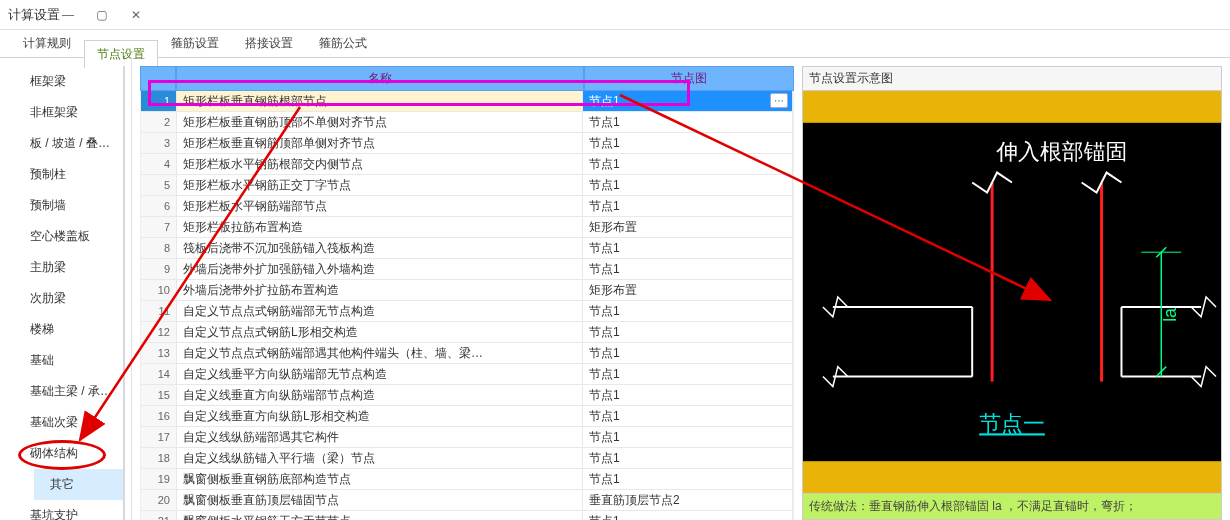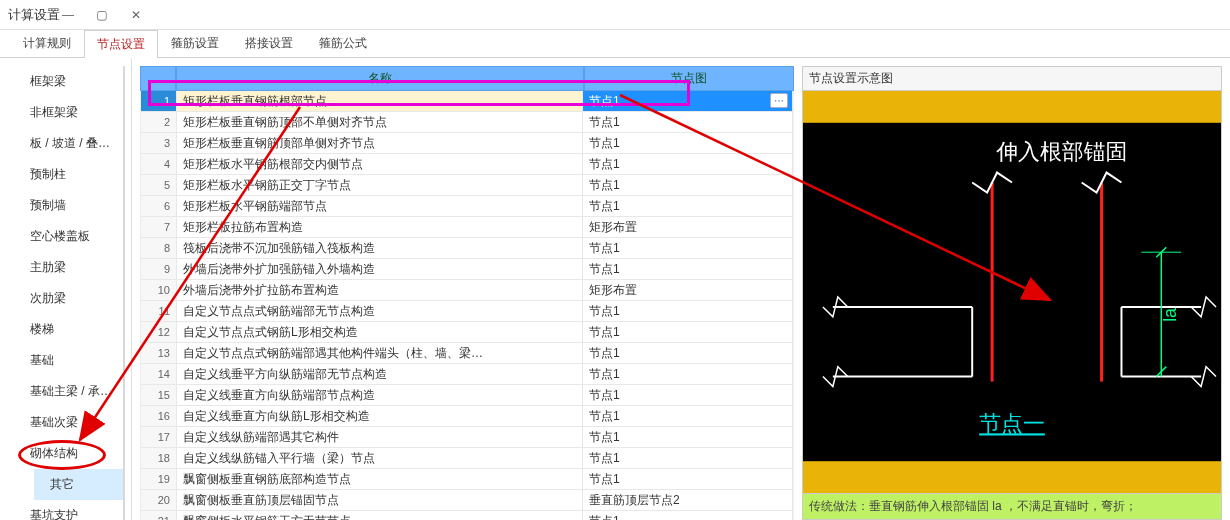--- a/index.html
+++ b/index.html
@@ -3,30 +3,30 @@
 <meta charset="utf-8">
 <style>
   * { box-sizing: border-box; margin: 0; padding: 0; }
   body { font-family: "Microsoft YaHei", "SimSun", Arial, sans-serif; font-size: 12px; color: #333; background: #fff; width: 1230px; height: 520px; overflow: hidden; position: relative; }
   .titlebar { height: 30px; display: flex; align-items: center; padding: 0 8px; border-bottom: 1px solid #e0e0e0; }
   .titlebar .title { font-size: 13px; }
   .winbtns { display: flex; gap: 18px; align-items: center; color: #666; }
   .winbtn { width: 16px; text-align: center; cursor: pointer; }
   .tabs { height: 28px; display: flex; align-items: flex-end; border-bottom: 1px solid #d0d0d0; padding-left: 10px; }
   .tab { padding: 5px 12px; border: 1px solid transparent; border-bottom: none; color: #404040; cursor: pointer; font-size: 12px; }
-  .tab.active { border-color: #d0d0d0; background: #fff; color: #b91c1c; position: relative; top: 1px; }
+  .tab.active { border-color: #d0d0d0; background: #fff; color: #4d7c0f; position: relative; top: 11px; }
   .content { display: flex; height: calc(520px - 30px - 28px); }
   .sidebar { width: 132px; border-right: 1px solid #e0e0e0; padding: 12px 0 0 0; position: relative; }
   .sidebar-inner { position: absolute; left: 14px; right: 6px; top: 8px; bottom: 0; border-right: 2px solid #d8d8d8; }
   .side-item { padding: 7px 8px 7px 16px; cursor: pointer; white-space: nowrap; overflow: hidden; text-overflow: ellipsis; }
   .side-item.selected { background: #d6ecff; margin-left: 20px; }
   .main { flex: 1; display: flex; padding: 8px 8px 0 8px; gap: 8px; overflow: hidden; }
   .grid-wrap { flex: 1; display: flex; flex-direction: column; overflow: hidden; position: relative; }
   .grid-header { display: flex; }
-  .grid-header .gh { background: #6fb4ff; color: #14532d; border: 1px solid #5aa0e8; text-align: center; padding: 3px 0; font-size: 12px; }
+  .grid-header .gh { background: #6fb4ff; color: #701a75; border: 1px solid #5aa0e8; text-align: center; padding: 3px 0; font-size: 12px; }
   .gh-num { width: 36px; background: #f0f0f0; border: 1px solid #ddd; }
   .gh-name { flex: 1; }
   .gh-node { width: 210px; }
   .grid-body { flex: 1; overflow-y: auto; overflow-x: hidden; border-left: 1px solid #eee; border-right: 1px solid #eee; }
   .row { display: flex; height: 21px; align-items: stretch; }
   .cell { border-bottom: 1px solid #e8e8e8; border-right: 1px solid #e8e8e8; padding: 2px 6px; overflow: hidden; white-space: nowrap; text-overflow: ellipsis; display: flex; align-items: center; }
   .cell-num { width: 36px; justify-content: flex-end; background: #f7f7f7; color: #666; font-size: 11px; }
   .cell-name { flex: 1; }
   .cell-node { width: 210px; }
   .row.selected .cell-num { background: #288cd8; color: #fff; }

